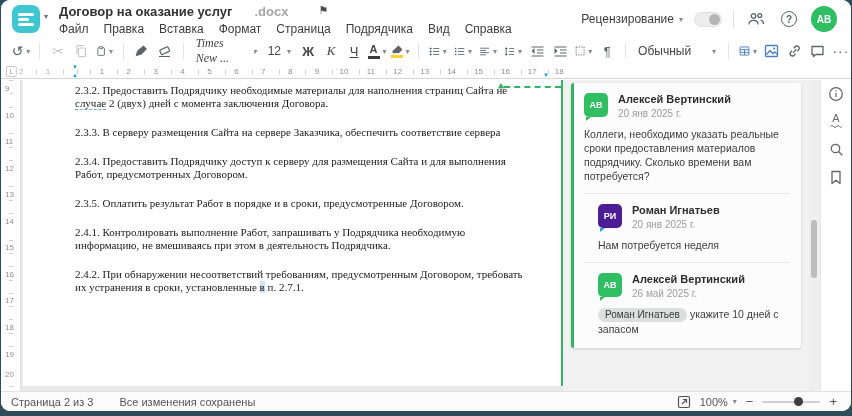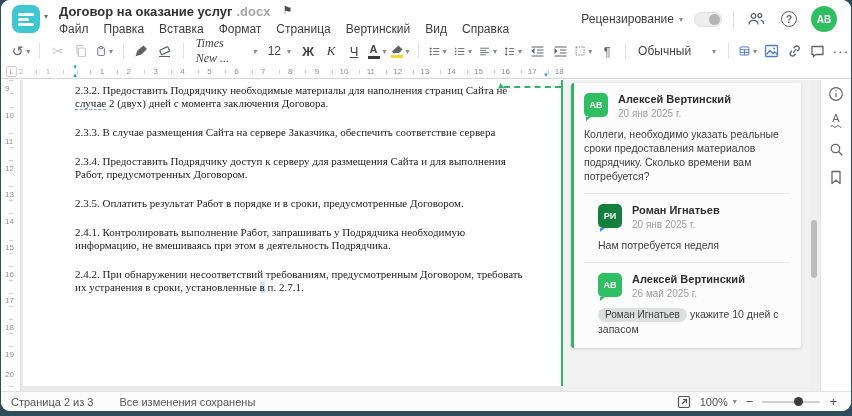--- a/index.html
+++ b/index.html
@@ -9,21 +9,21 @@
 
   
   .header { position:absolute; left:0; right:0; top:0; height:38px; background:#fff; }
   .logo { position:absolute; left:11px; top:5px; width:28px; height:28px; background:#3fc6d1; border-radius:8px; }
   .logo i { position:absolute; left:6px; height:2.5px; background:#fff; border-radius:2px; }
   .logo i:nth-child(1){ top:8px; width:16px; }
   .logo i:nth-child(2){ top:13px; width:11px; }
   .logo i:nth-child(3){ top:18px; width:16px; }
   .logo-caret { position:absolute; left:43px; top:12px; font-size:8px; color:#6e6e6e; }
   .titleblock { position:absolute; left:58px; top:4px; }
-  .title-row { font-size:13px; font-weight:bold; color:#333; display:flex; align-items:flex-start; gap:4px; }
+  .title-row { font-size:13px; font-weight:bold; color:#333; display:flex; align-items:flex-start; gap:22px; }
   .title-ext { color:#a6a6a6; font-weight:bold; }
   .flag { font-size:11px; color:#4d4d4d; margin-left:8px; font-weight:normal; }
   .menu-row { margin-top:3px; display:flex; gap:15px; }
   .menu-item { font-size:12px; color:#3d3d3d; cursor:default; }
   .header-right { position:absolute; right:14px; top:0; height:38px; display:flex; align-items:center; gap:11px; }
   .review { font-size:12px; color:#3d3d3d; display:flex; align-items:center; gap:5px; }
   .caret { font-size:8px; color:#8a8a8a; }
   .toggle { width:28px; height:15px; border-radius:8px; background:#ededed; border:1px solid #e0e0e0; position:relative; }
   .toggle .knob { position:absolute; right:1px; top:1px; width:11px; height:11px; border-radius:50%; background:#b4b4b4; }
   .vdiv { width:1px; height:18px; background:#e0e0e0; }
@@ -76,21 +76,21 @@
   .greenline { position:absolute; left:560px; top:0; width:2px; height:306px; background:#30b465; }
 
   
   .comments { position:absolute; left:562px; top:0; width:246px; height:100%; background:#f1f1f1; }
   .ccard { position:absolute; left:8px; right:8px; top:3px; background:#fcfcfc; border-left:3px solid #30b465; border-radius:3px; box-shadow:0 1px 3px rgba(0,0,0,.14); padding:10px 12px 12px 10px; }
   .citem.reply { margin-left:14px; }
   .chead { display:flex; align-items:flex-start; gap:10px; }
   .cav { width:24px; height:24px; border-radius:5px; color:#fff; font-size:9px; font-weight:bold; display:flex; align-items:center; justify-content:center; position:relative; flex:0 0 auto; }
   .cav::after { content:""; position:absolute; left:2px; bottom:-4px; border-left:5px solid; border-color:inherit; border-bottom:4px solid transparent; }
   .av-green { background:#2fbe61; border-color:#2fbe61; }
-  .av-blue { background:#15803d; border-color:#3598f0; }
+  .av-blue { background:#4c1d95; border-color:#3598f0; }
   .cname { font-size:11px; font-weight:bold; color:#2e2e2e; line-height:12px; }
   .cdate { font-size:10px; color:#9c9c9c; margin-top:3px; }
   .cbody { margin-top:8px; font-size:10.5px; line-height:14px; color:#3d3d3d; }
   .cdivider { height:1px; background:#e8e8e8; margin:10px 0; }
   .mention { display:inline-block; background:#dcdfde; color:#3b3b3b; border-radius:8px; padding:0px 7px; font-size:10px; line-height:14px; margin-right:3px; }
 
   
   .scrollarea { position:absolute; left:808px; top:0; width:11px; height:100%; background:#efefef; }
   .sthumb { position:absolute; left:2px; top:140px; width:6px; height:58px; background:#bdbdbd; border-radius:3px; }
   .rightbar { position:absolute; left:819px; right:0; top:0; height:100%; background:#fff; border-left:1px solid #e4e4e4; }
@@ -124,21 +124,21 @@
         <span>Договор на оказание услуг</span>
           <span class="title-ext">.docx</span>
         <span class="flag">⚑</span>
       </div>
       <div class="menu-row">
           <span class="menu-item">Файл</span>
           <span class="menu-item">Правка</span>
           <span class="menu-item">Вставка</span>
           <span class="menu-item">Формат</span>
           <span class="menu-item">Страница</span>
-          <span class="menu-item">Вертинский</span>
+          <span class="menu-item">Подрядчика</span>
           <span class="menu-item">Вид</span>
           <span class="menu-item">Справка</span>
         </div>
     </div>
     <div class="header-right">
       <div class="review">
         <span>Рецензирование</span>
         <span class="caret">▾</span>
       </div>
       <div class="toggle">
@@ -368,21 +368,21 @@
         </div>
     </div>
 
     <div class="page">
       <div class="doc">
           <div class="para">
             <div class="dline"><span>2.3.2. Предоставить Подрядчику необходимые материалы для наполнения страниц Сайта не</span></div>
             <div class="dline"><span class="anchor">случае</span><span> 2 (двух) дней с момента заключения Договора.</span></div>
           </div>
           <div class="para">
-            <div class="dline"><span>2.3.3. В случае размещения Сайта на сервере Заказчика, обеспечить соответствие сервера</span></div>
+            <div class="dline"><span>2.3.3. В серверу размещения Сайта на сервере Заказчика, обеспечить соответствие сервера</span></div>
           </div>
           <div class="para">
             <div class="dline"><span>2.3.4. Предоставить Подрядчику доступ к серверу для размещения Сайта и для выполнения</span></div>
             <div class="dline"><span>Работ, предусмотренных Договором.</span></div>
           </div>
           <div class="para">
             <div class="dline"><span>2.3.5. Оплатить результат Работ в порядке и в сроки, предусмотренные Договором.</span></div>
           </div>
           <div class="para">
             <div class="dline"><span>2.4.1. Контролировать выполнение Работ, запрашивать у Подрядчика необходимую</span></div>

